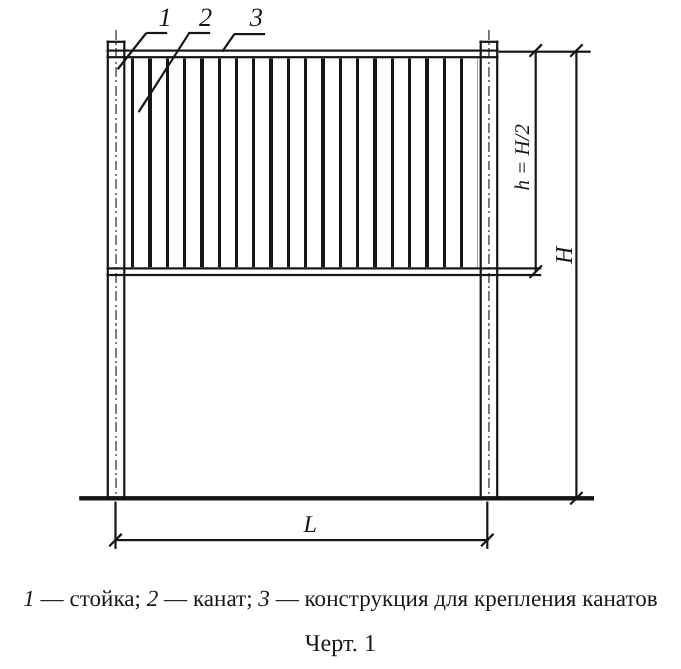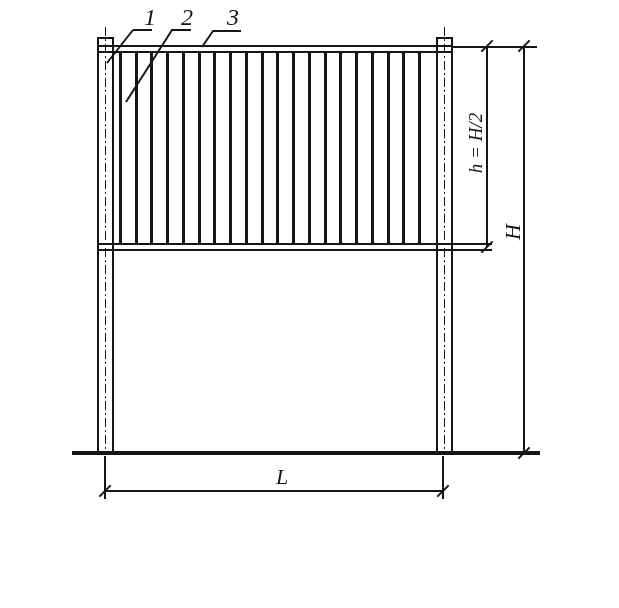--- a/index.html
+++ b/index.html
@@ -123,15 +123,17 @@
   <div class="diag" style="left:202px; top:46px; width:20px; transform:rotate(-55.5deg);"></div>
 
   <div class="lbl" style="left:150px; top:17px;">1</div>
   <div class="lbl" style="left:187px; top:17px;">2</div>
   <div class="lbl" style="left:233px; top:17px;">3</div>
 
   <div class="dimlbl rot" style="left:431px; top:132px; width:90px; font-size:19px;">h = H/2</div>
   <div class="dimlbl rot" style="left:493px; top:221px; width:40px;">H</div>
   <div class="dimlbl" style="left:262px; top:466px; width:40px;">L</div>
 
+  <div class="legend"><i>1</i> — стойка; <i>2</i> — канат; <i>3</i> — конструкция для крепления канатов</div>
 
+  <div class="figlabel">Черт. 1</div>
 
 </div>
 
 </body></html>

